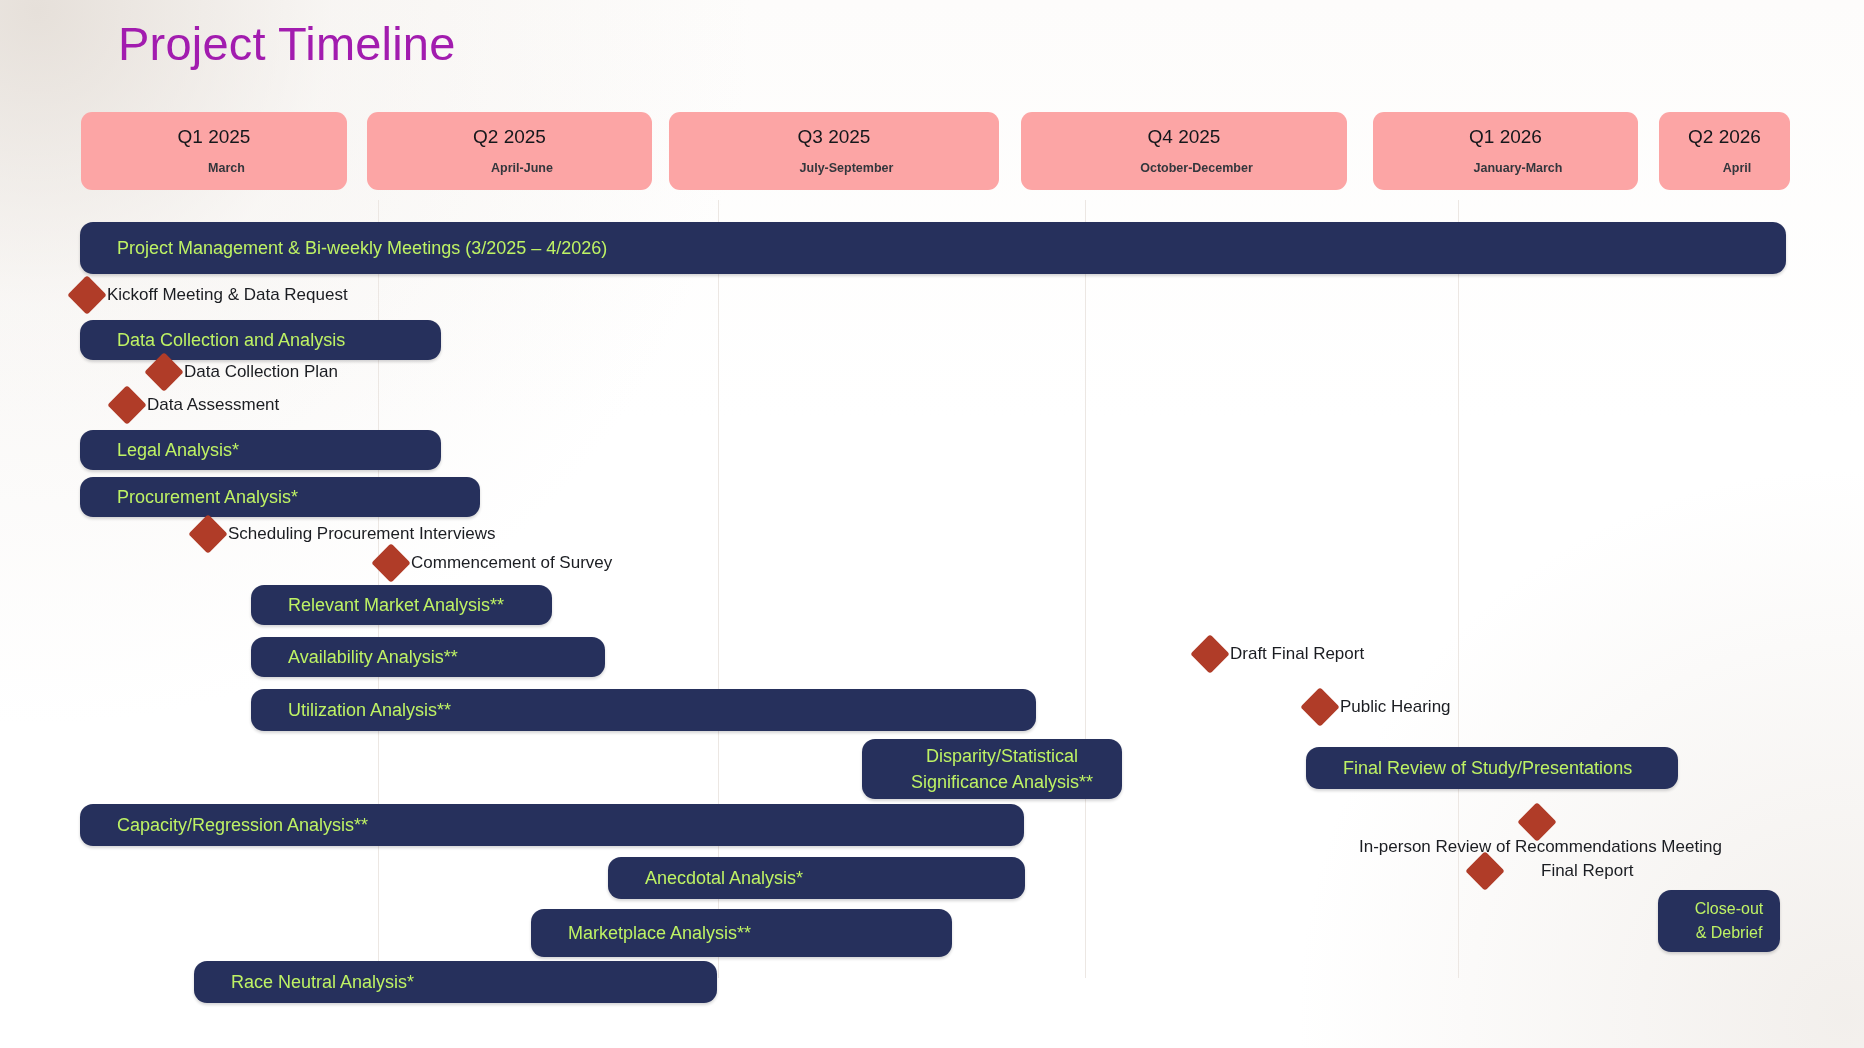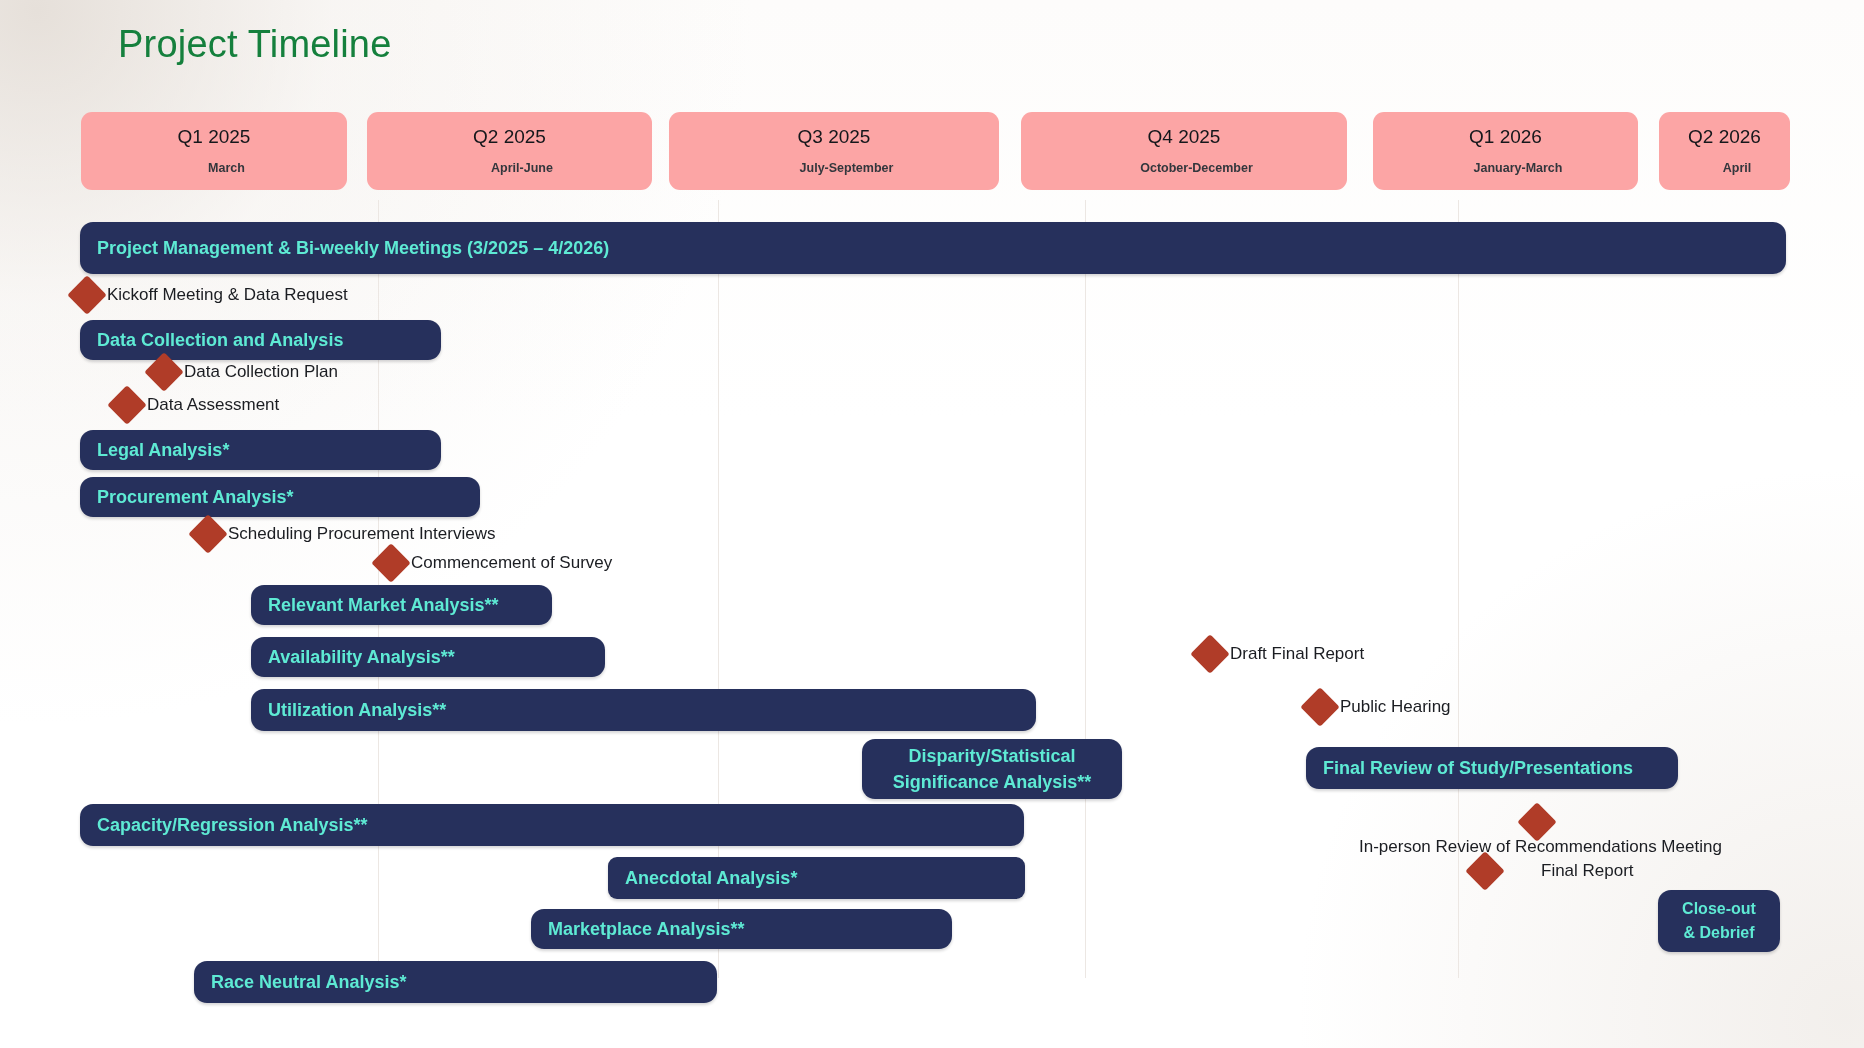--- a/index.html
+++ b/index.html
@@ -27,23 +27,23 @@
       radial-gradient(circle at 99% 97%, rgba(232,226,220,0.55) 0%, rgba(255,255,255,0) 26%),
       linear-gradient(180deg, #fdfcfb 0%, #ffffff 40%, #ffffff 100%);
     pointer-events: none;
   }
 
   
   #page-title {
     position: absolute;
     left: 118px;
     top: 14px;
-    font-size: 38px;
+    font-size: 47px;
     font-weight: 400;
-    color: #15803d;
+    color: #a21caf;
     letter-spacing: 0.2px;
     line-height: 60px;
     white-space: nowrap;
   }
 
   
   #quarter-header {
     position: absolute;
     left: 0; top: 112px;
     width: 1864px; height: 78px;
@@ -98,25 +98,26 @@
     background: #26305c;
     border-radius: 13px;
     display: flex;
     align-items: center;
     box-shadow: 0 2px 3px rgba(20,22,30,0.18);
   }
   .bar.align-left  { justify-content: flex-start; padding-left: 17px; }
   .bar.align-center{ justify-content: center; padding: 0 14px; }
   .bar-label {
     font-size: 18px;
-    font-weight: 700;
-    color: #5eead4;
+    font-weight: 400;
+    color: #bef264;
     line-height: 23px;
     white-space: pre-line;
     text-align: left;
+    margin-left: 20px;
   }
   .bar.align-center .bar-label { text-align: center; }
   .bar.two-line .bar-label { line-height: 26px; }
 
   
   .bar.small .bar-label { font-size: 16px; line-height: 24px; }
 
   
   .milestone {
     position: absolute;
@@ -264,30 +265,30 @@
 
     <div class="bar align-left" style="left:80px; top:804px; width:944px; height:42px;">
       <span class="bar-label">Capacity/Regression Analysis**</span>
     </div>
 
     <div class="milestone" style="left:1353px; top:808px;flex-direction:column;">
       <span class="diamond"></span>
       <span class="milestone-label">In-person Review of Recommendations Meeting</span>
     </div>
 
-    <div class="bar align-left" style="left:608px; top:857px; width:417px; height:42px;border-radius:9px;">
+    <div class="bar align-left" style="left:608px; top:857px; width:417px; height:42px;">
       <span class="bar-label">Anecdotal Analysis*</span>
     </div>
 
     <div class="milestone" style="left:1471px; top:857px;gap:36px;">
       <span class="diamond"></span>
       <span class="milestone-label">Final Report</span>
     </div>
 
-    <div class="bar align-left" style="left:531px; top:909px; width:421px; height:40px;">
+    <div class="bar align-left" style="left:531px; top:909px; width:421px; height:48px;">
       <span class="bar-label">Marketplace Analysis**</span>
     </div>
 
     <div class="bar align-center two-line small" style="left:1658px; top:890px; width:122px; height:62px;">
       <span class="bar-label">Close-out
 &amp; Debrief</span>
     </div>
 
     <div class="bar align-left" style="left:194px; top:961px; width:523px; height:42px;">
       <span class="bar-label">Race Neutral Analysis*</span>

